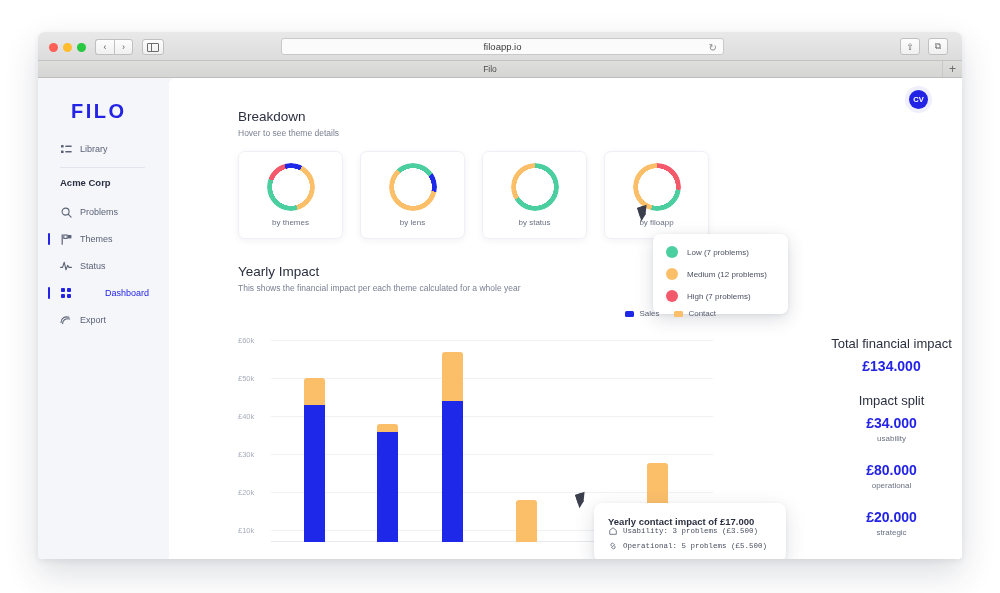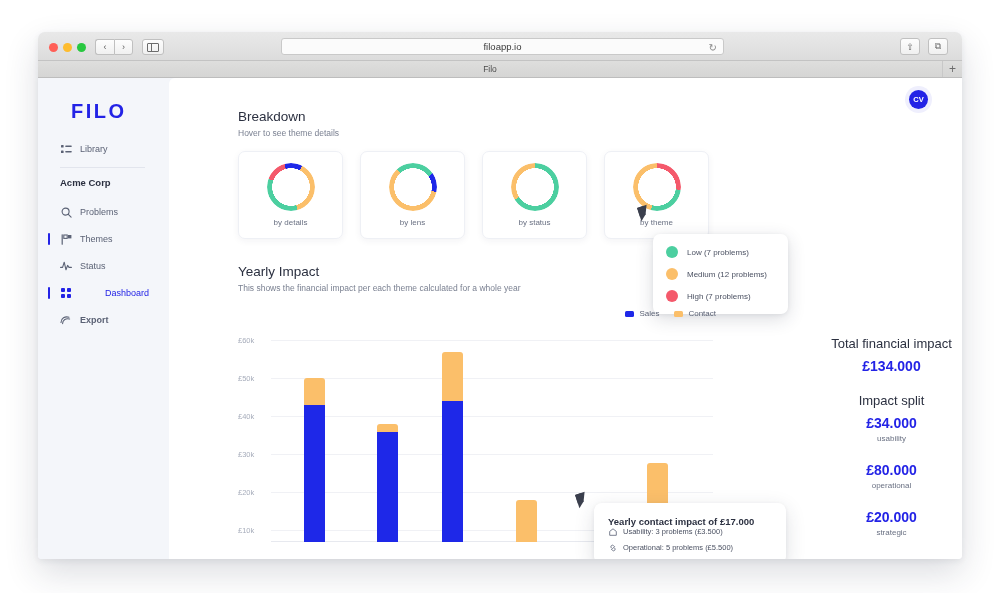--- a/index.html
+++ b/index.html
@@ -131,21 +131,21 @@
   .nav-item.active { color: #2323e6; gap: 33px; }
   .nav-item .bar {
     position: absolute; left: -12px; top: 0px;
     width: 2px; height: 12px; background: #2323e6; border-radius: 1px;
   }
   #nav-library  { top: 65px; text-align: right; }
   #nav-problems { top: 128px; }
   #nav-themes   { top: 155px; }
   #nav-status   { top: 182px; }
   #nav-dashboard{ top: 209px; }
-  #nav-export   { top: 236px; font-weight: bold; }
+  #nav-export   { top: 236px; }
 
   #sidebar-divider {
     position: absolute; left: 22px; top: 89px; width: 85px; height: 1px;
     background: #e2e5ed;
   }
   #org-label {
     position: absolute; left: 22px; top: 99px;
     font-size: 9.5px; font-weight: bold; color: #2b3040;
   }
 
@@ -237,21 +237,21 @@
 
   
   #chart-tooltip {
     position: absolute; left: 425px; top: 425px;
     width: 192px;
     background: #fff; border-radius: 8px;
     box-shadow: 0 6px 20px rgba(40,45,70,0.15), 0 1px 4px rgba(40,45,70,0.07);
     padding: 13px 14px 12px 14px;
   }
   #tooltip-title { font-size: 9.5px; font-weight: bold; color: #2b3040; margin-bottom: 0; }
-  .tt-row { display: flex; align-items: center; gap: 6px; font-size: 7.5px; color: #4b5162; margin-bottom: 7px; }
+  .tt-row { display: flex; align-items: center; gap: 6px; font-size: 7.5px; color: #4b5162; margin-bottom: 7px; font-family: Liberation Mono, monospace; }
   .tt-row:last-child { margin-bottom: 0; }
   .tt-ico { width: 9px; flex: 0 0 9px; display: flex; align-items: center; justify-content: center; color: #6a7183; }
 
   #bar-cursor {
     position: absolute; left: 408px; top: 415px;
     width: 0; height: 0;
     border-left: 6px solid #3b3f4d;
     border-right: 4px solid transparent;
     border-bottom: 5px solid transparent;
     border-top: 9px solid #3b3f4d;
@@ -391,42 +391,42 @@
       <div id="breakdown-header">
         <div class="sec-title">Breakdown</div>
         <div class="sec-sub">Hover to see theme details</div>
       </div>
 
       <div id="donut-row">
         <div class="donut-card">
           <div class="donut" style="background:conic-gradient(from 290deg,#F4596B 0 15%,#1E28E8 15% 27%,#FBBF6A 27% 65%,#4CCFA0 65% 100%);
                       -webkit-mask: radial-gradient(circle, transparent 55%, #000 56%);
                       mask: radial-gradient(circle, transparent 55%, #000 56%);"></div>
-          <div class="donut-label">by details</div>
+          <div class="donut-label">by themes</div>
         </div>
 
         <div class="donut-card">
           <div class="donut" style="background:conic-gradient(from 318deg,#4CCFA0 0 27%,#1E28E8 27% 40%,#FBBF6A 40% 100%);
                       -webkit-mask: radial-gradient(circle, transparent 55%, #000 56%);
                       mask: radial-gradient(circle, transparent 55%, #000 56%);"></div>
           <div class="donut-label">by lens</div>
         </div>
 
         <div class="donut-card">
           <div class="donut" style="background:conic-gradient(from 0deg,#4CCFA0 0 66%,#FBBF6A 66% 100%);
                       -webkit-mask: radial-gradient(circle, transparent 55%, #000 56%);
                       mask: radial-gradient(circle, transparent 55%, #000 56%);"></div>
           <div class="donut-label">by status</div>
         </div>
 
         <div class="donut-card">
           <div class="donut" style="background:conic-gradient(from 0deg,#F4596B 0 27%,#4CCFA0 27% 54%,#FBBF6A 54% 100%);
                       -webkit-mask: radial-gradient(circle, transparent 55%, #000 56%);
                       mask: radial-gradient(circle, transparent 55%, #000 56%);"></div>
-          <div class="donut-label">by theme</div>
+          <div class="donut-label">by filoapp</div>
         </div>
       </div>
 
       <div id="donut-cursor"></div>
 
       <div id="legend-tooltip">
         <div class="legend-row">
           <span class="legend-dot" style="background:#4CCFA0"></span>
           <span>Low (7 problems)</span>
         </div>

